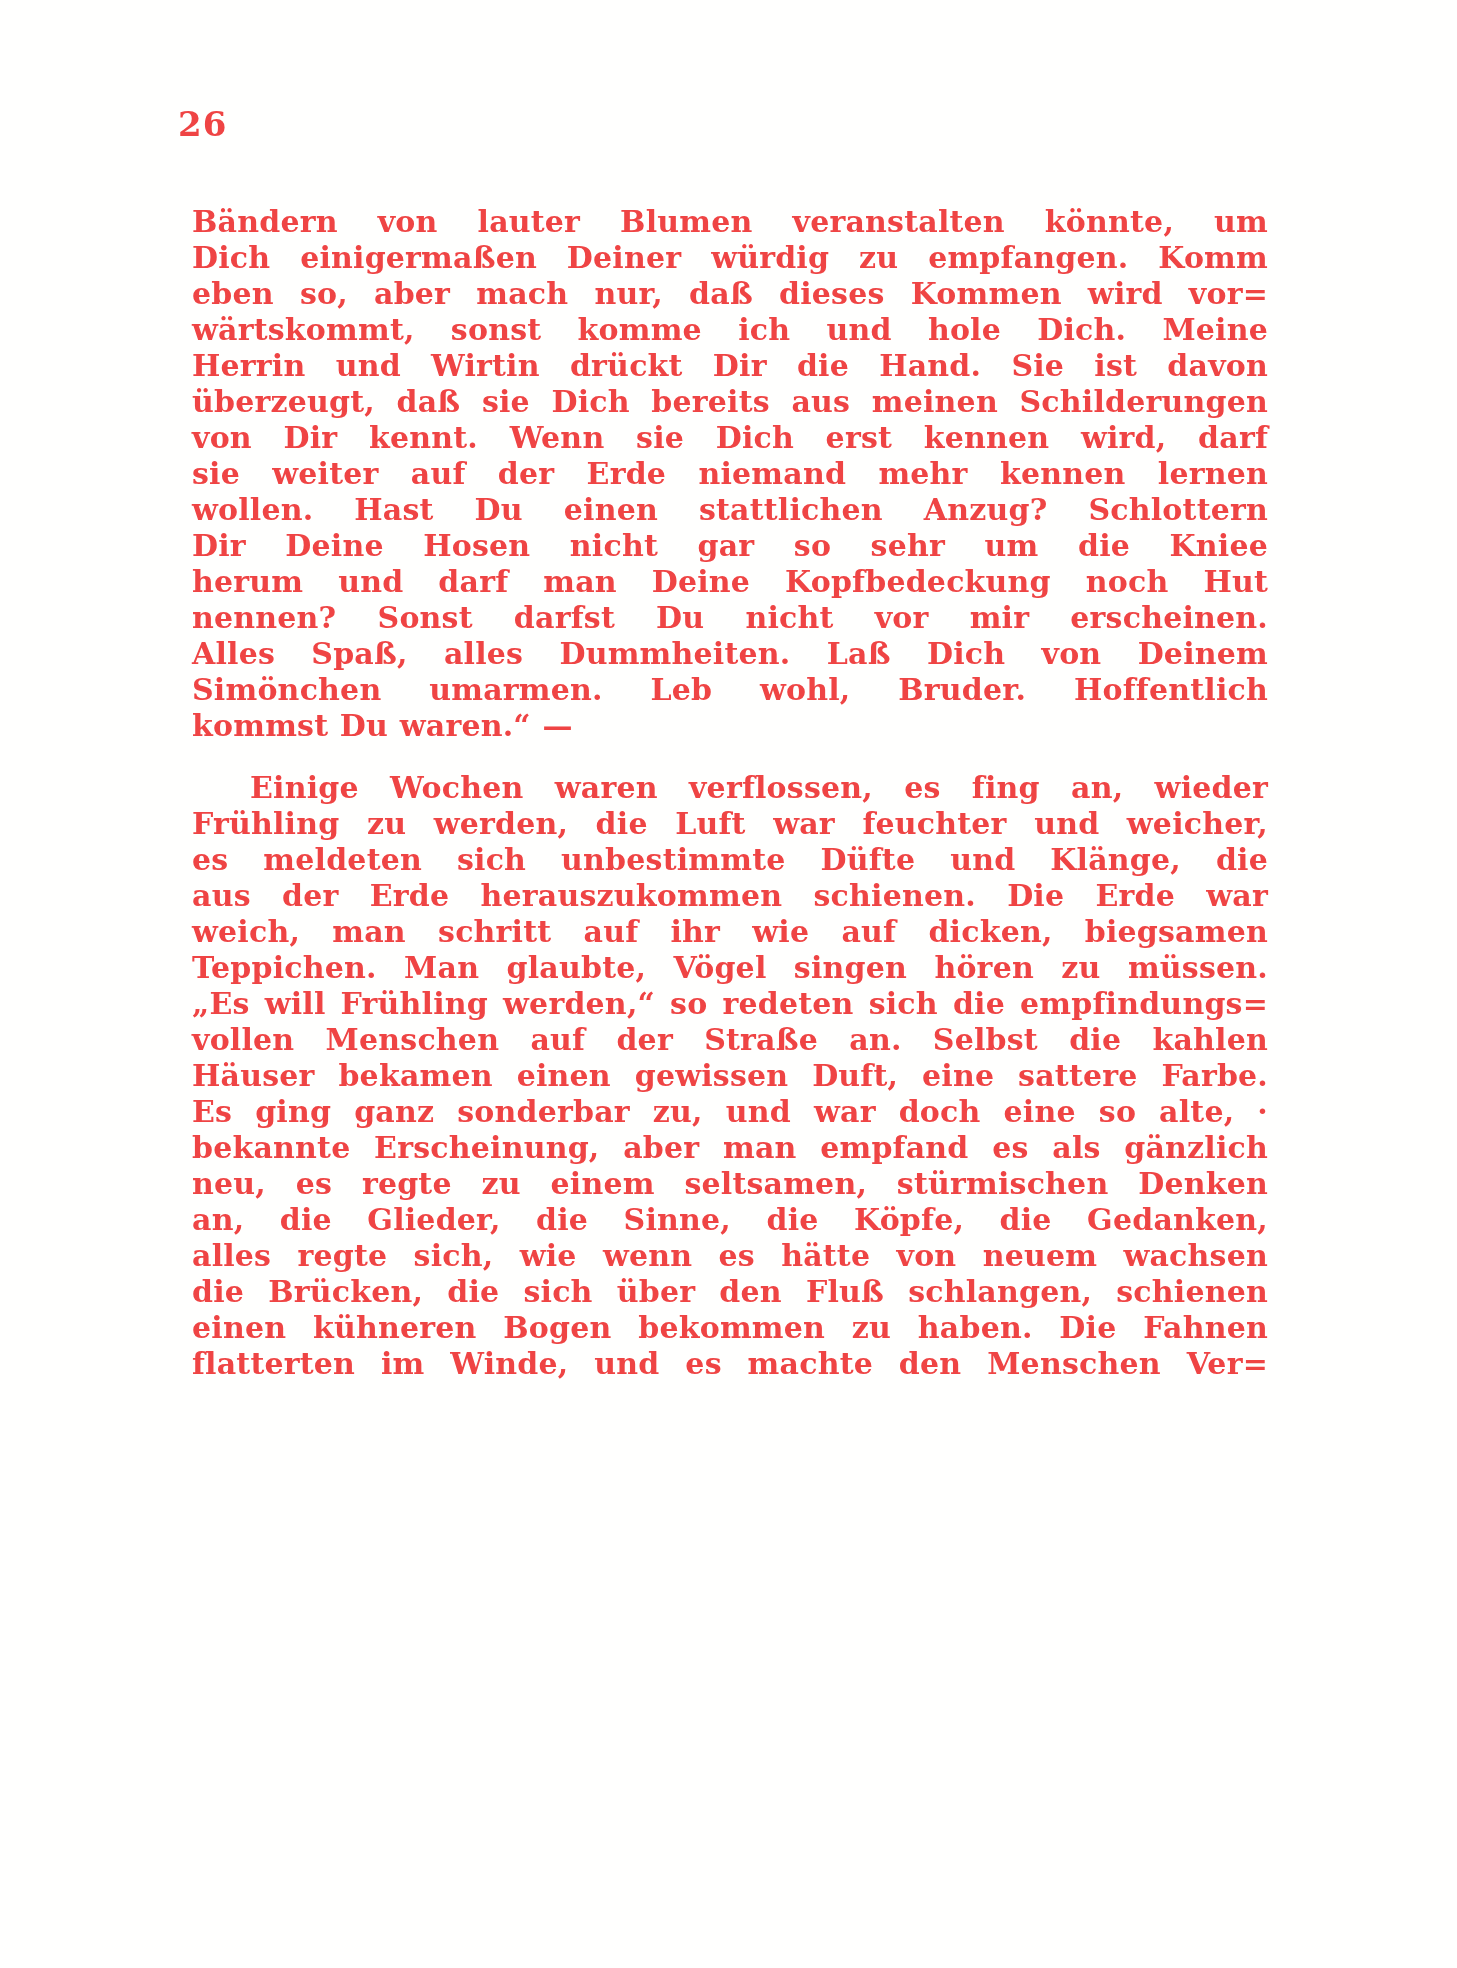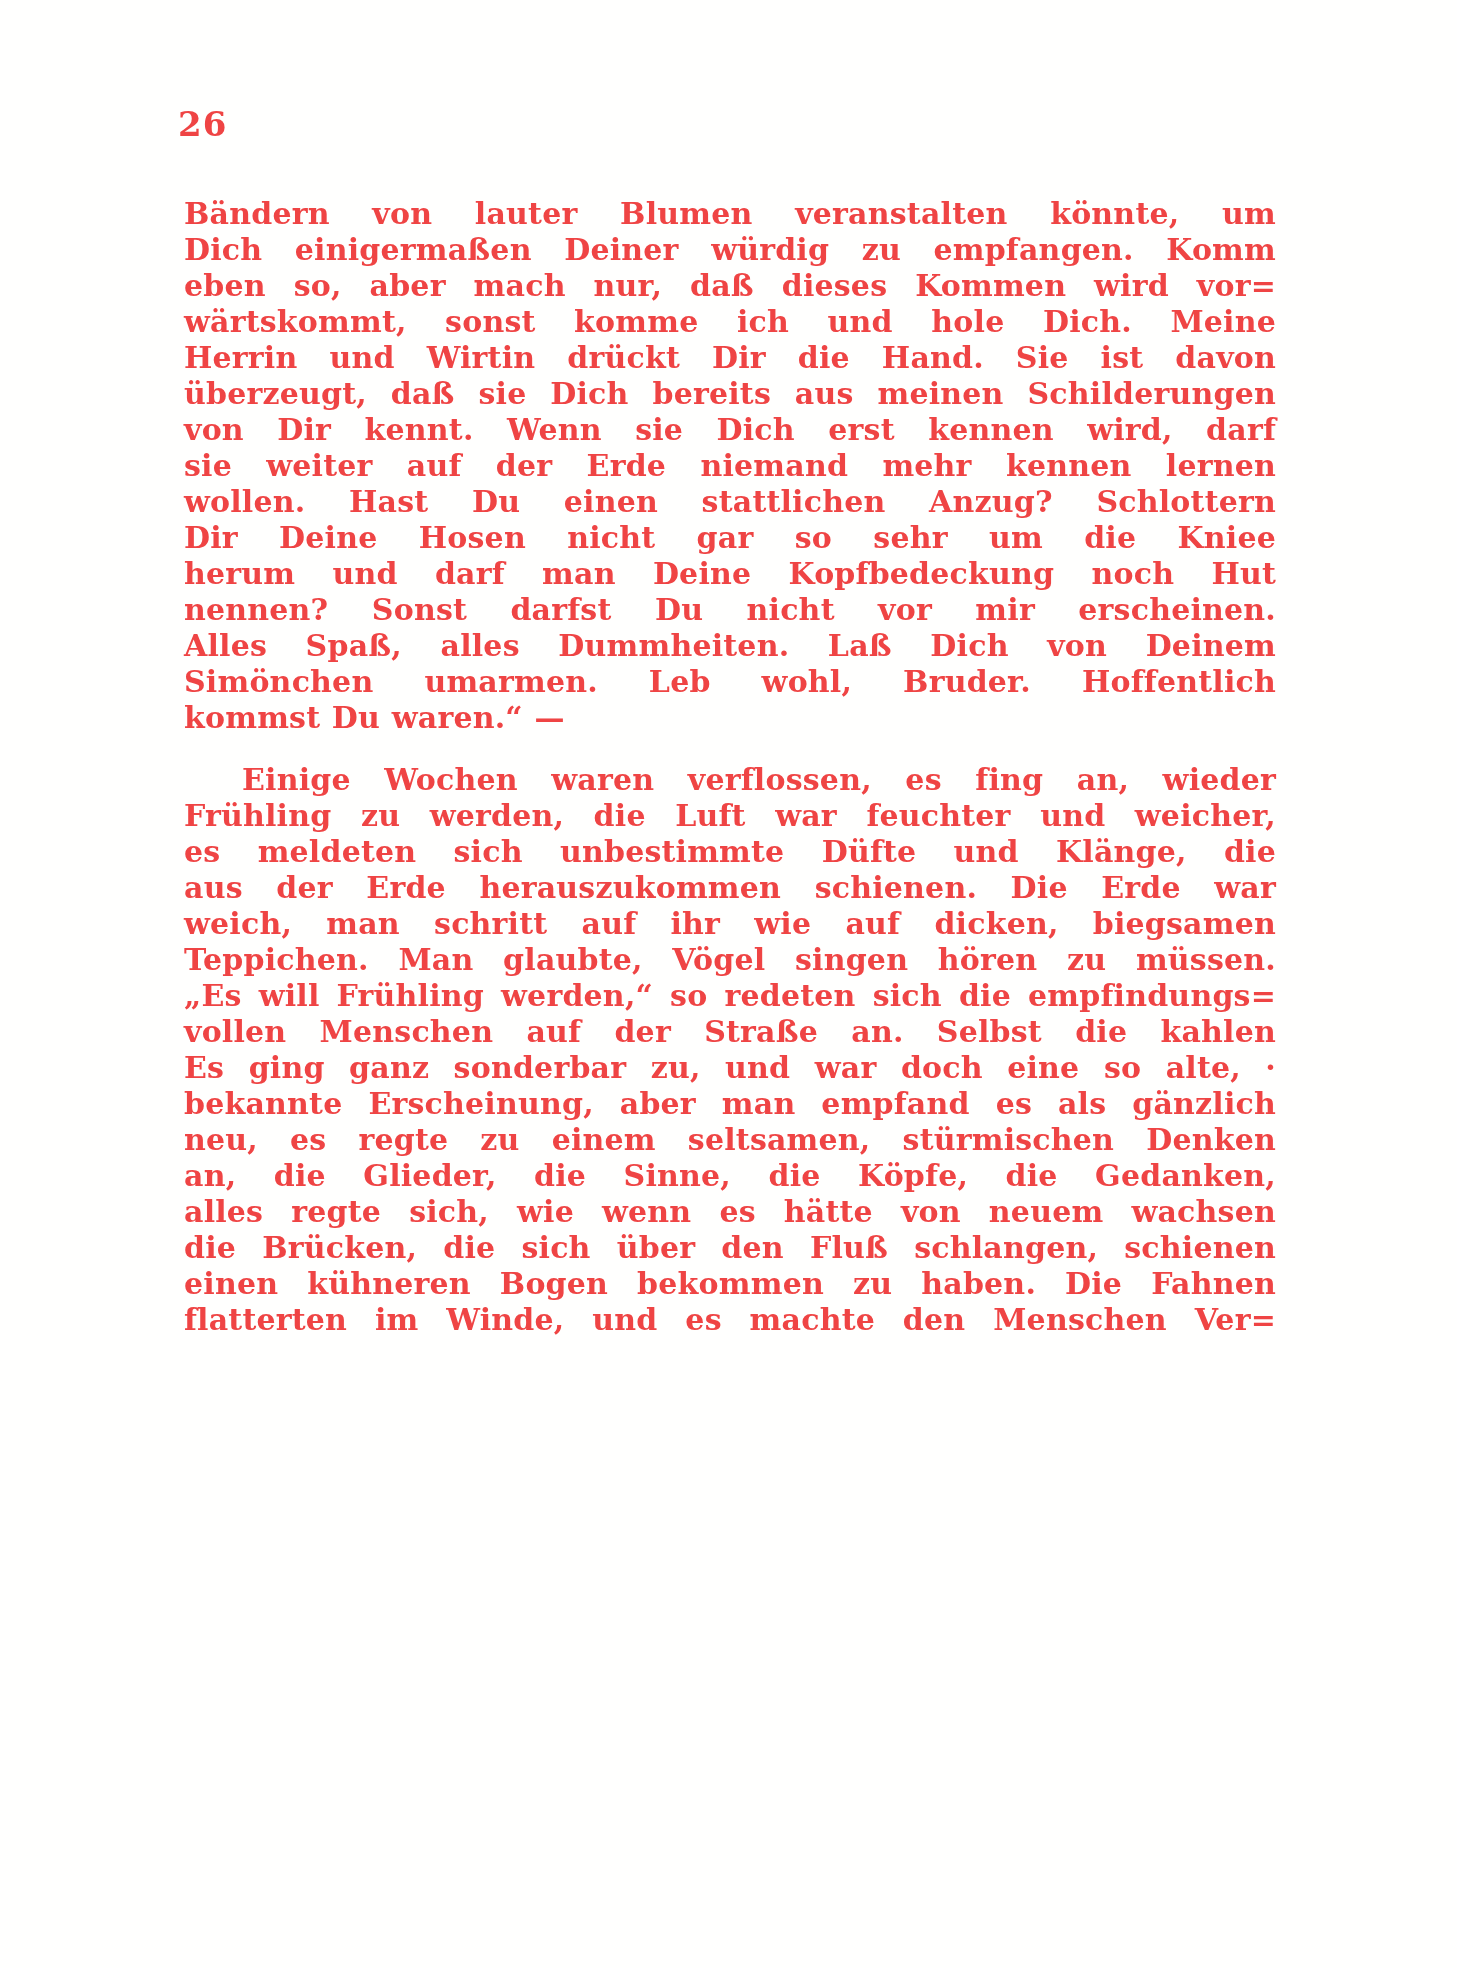--- a/index.html
+++ b/index.html
@@ -24,21 +24,21 @@
     font-weight: 700;
     letter-spacing: 1px;
   }
   .text-block {
     position: absolute;
     left: 176px;
     top: 188px;
     width: 1108px;
   }
   .paragraph {
-    margin: 8px;
+    margin: 16px;
     padding: 0;
   }
   .paragraph + .paragraph {
     margin-top: 26px;
   }
   .line {
     font-size: 30px;
     font-weight: 700;
     line-height: 36px;
     height: 36px;
@@ -85,20 +85,21 @@
 
     <div class="paragraph">
       <div class="line indent">Einige Wochen waren verflossen, es fing an, wieder</div>
       <div class="line">Frühling zu werden, die Luft war feuchter und weicher,</div>
       <div class="line">es meldeten sich unbestimmte Düfte und Klänge, die</div>
       <div class="line">aus der Erde herauszukommen schienen. Die Erde war</div>
       <div class="line">weich, man schritt auf ihr wie auf dicken, biegsamen</div>
       <div class="line">Teppichen. Man glaubte, Vögel singen hören zu müssen.</div>
       <div class="line">„Es will Frühling werden,“ so redeten sich die empfindungs=</div>
       <div class="line">vollen Menschen auf der Straße an. Selbst die kahlen</div>
+      <div class="line">Häuser bekamen einen gewissen Duft, eine sattere Farbe.</div>
       <div class="line">Es ging ganz sonderbar zu, und war doch eine so alte, ·</div>
       <div class="line">bekannte Erscheinung, aber man empfand es als gänzlich</div>
       <div class="line">neu, es regte zu einem seltsamen, stürmischen Denken</div>
       <div class="line">an, die Glieder, die Sinne, die Köpfe, die Gedanken,</div>
       <div class="line">alles regte sich, wie wenn es hätte von neuem wachsen</div>
       <div class="line">die Brücken, die sich über den Fluß schlangen, schienen</div>
       <div class="line">einen kühneren Bogen bekommen zu haben. Die Fahnen</div>
       <div class="line">flatterten im Winde, und es machte den Menschen Ver=</div>
     </div>
 

